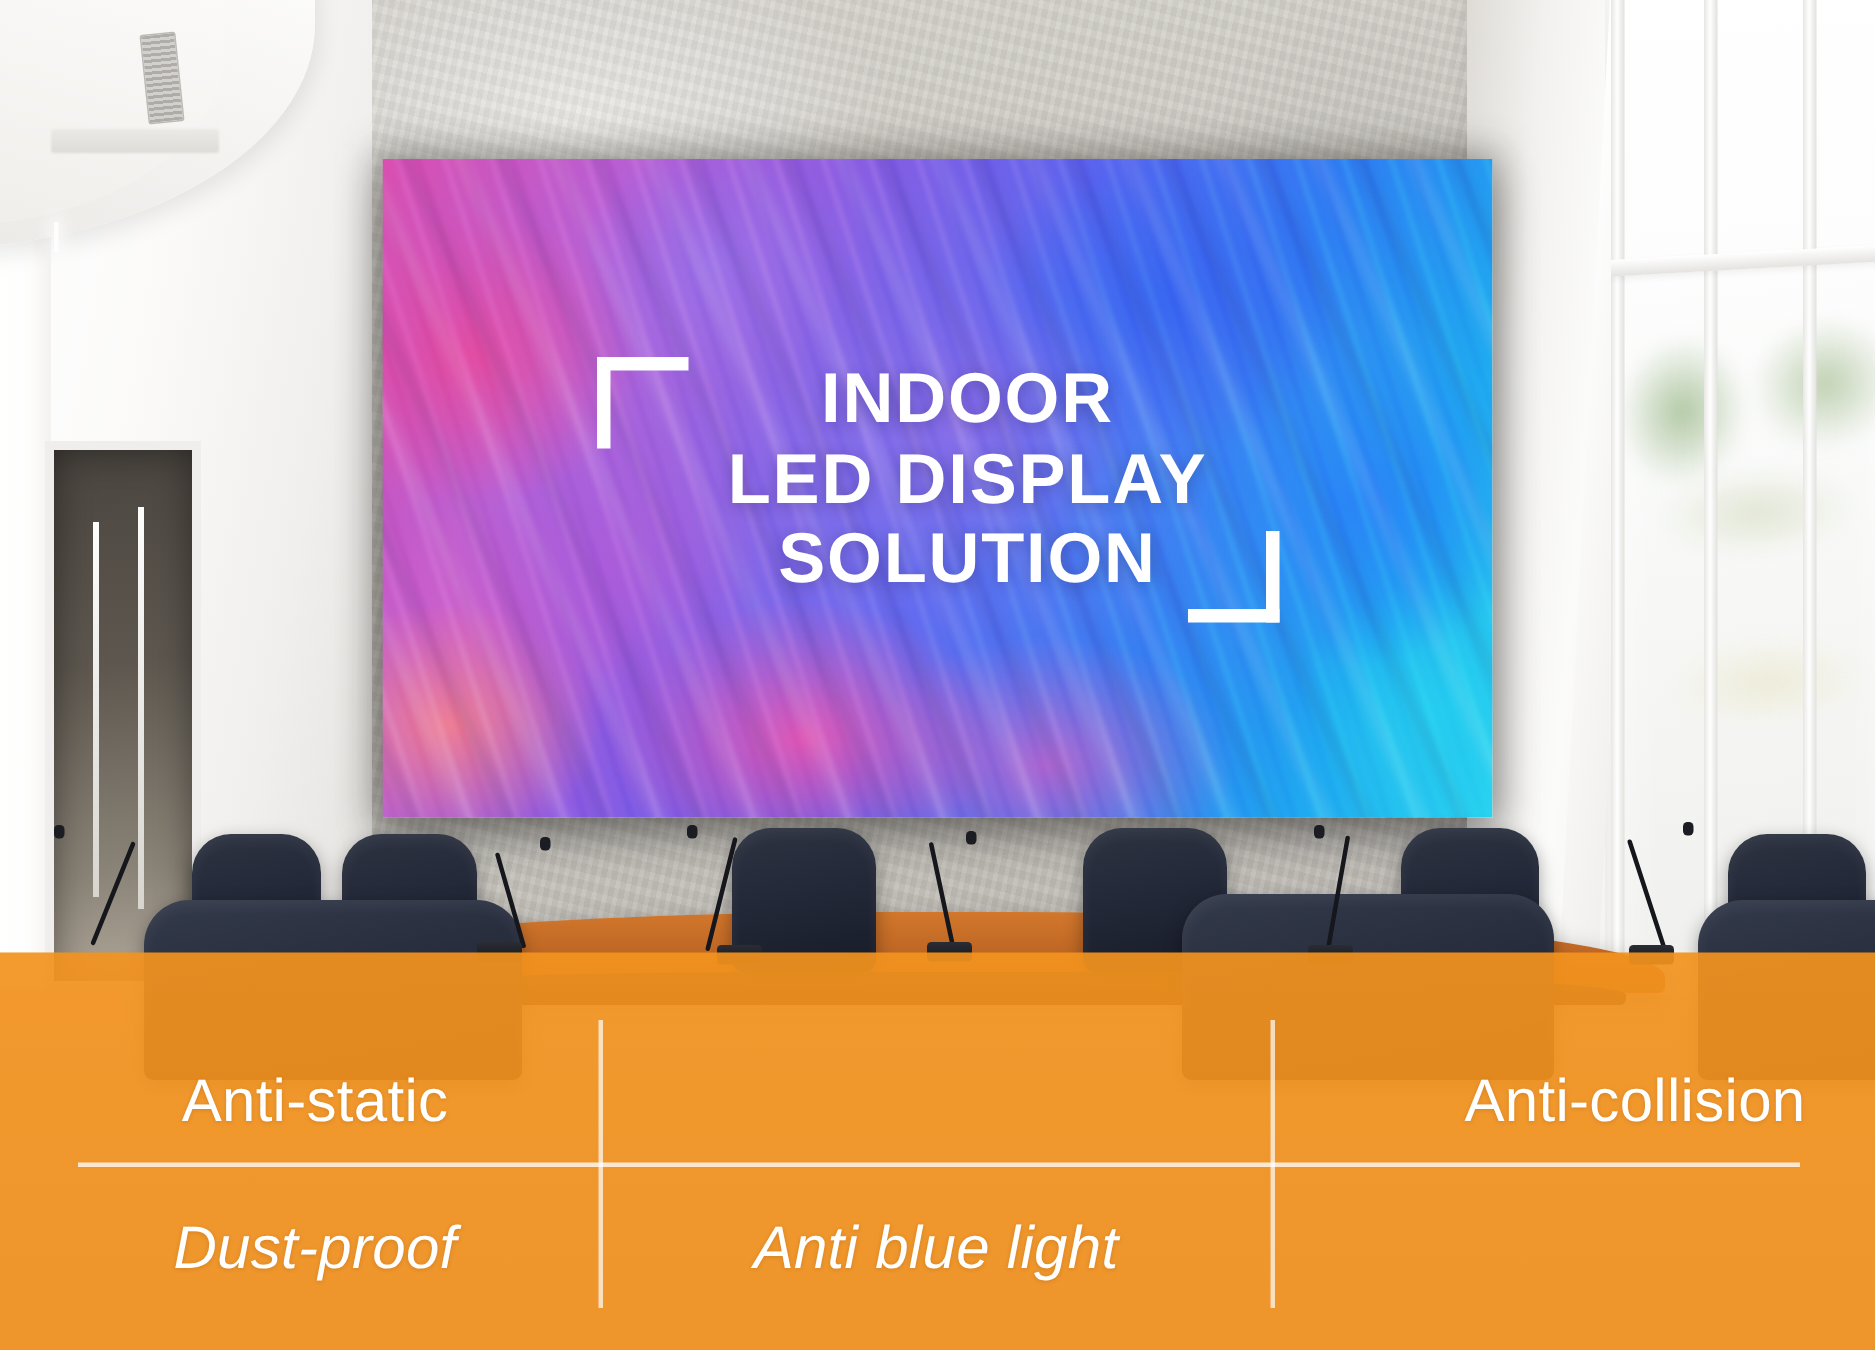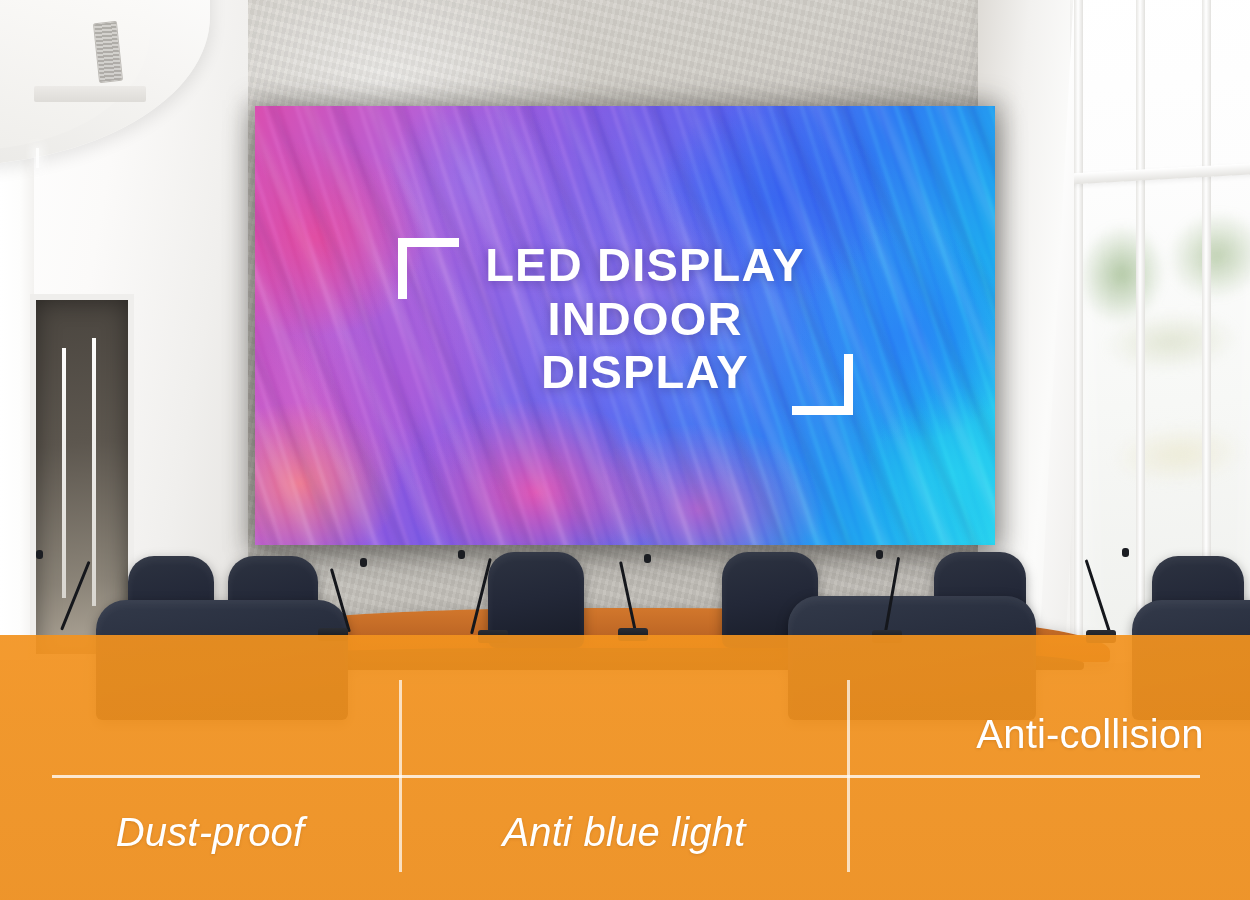--- a/index.html
+++ b/index.html
@@ -380,23 +380,23 @@
     <div class="led-screen">
       <div class="led-art"></div>
       <div class="led-brush"></div>
       <div class="led-brush2"></div>
       <div class="led-sheen"></div>
 
       <div class="bracket tl"></div>
       <div class="bracket br"></div>
 
       <div class="screen-title">
+        <span class="tl">INDOOR</span>
         <span class="tl">LED DISPLAY</span>
-        <span class="tl">INDOOR</span>
-        <span class="tl">DISPLAY</span>
+        <span class="tl">SOLUTION</span>
       </div>
     </div>
 
     <div class="table-top"></div>
     <div class="table-edge"></div>
 
     <div class="chair back-row" style="left:128px; top:556px; width:86px; height:96px;"></div>
     <div class="chair back-row" style="left:228px; top:556px; width:90px; height:96px;"></div>
     <div class="chair back-row" style="left:488px; top:552px; width:96px; height:96px;"></div>
     <div class="chair back-row" style="left:722px; top:552px; width:96px; height:96px;"></div>
@@ -430,19 +430,20 @@
     <div class="mic-base" style="left:1086px; top:630px;"></div>
     <div class="mic-tip" style="left:1122px; top:548px;"></div>
   </div>
 
   <div class="feature-banner">
 
     <div class="divider-h"></div>
     <div class="divider-v v1"></div>
     <div class="divider-v v2"></div>
 
+    <div class="feature-cell row-a col-1">Anti-static</div>
     <div class="feature-cell row-a col-3">Anti-collision</div>
 
     <div class="feature-cell row-b col-1">Dust-proof</div>
     <div class="feature-cell row-b col-2">Anti blue light</div>
   </div>
 
 </div>
 
 </body></html>

